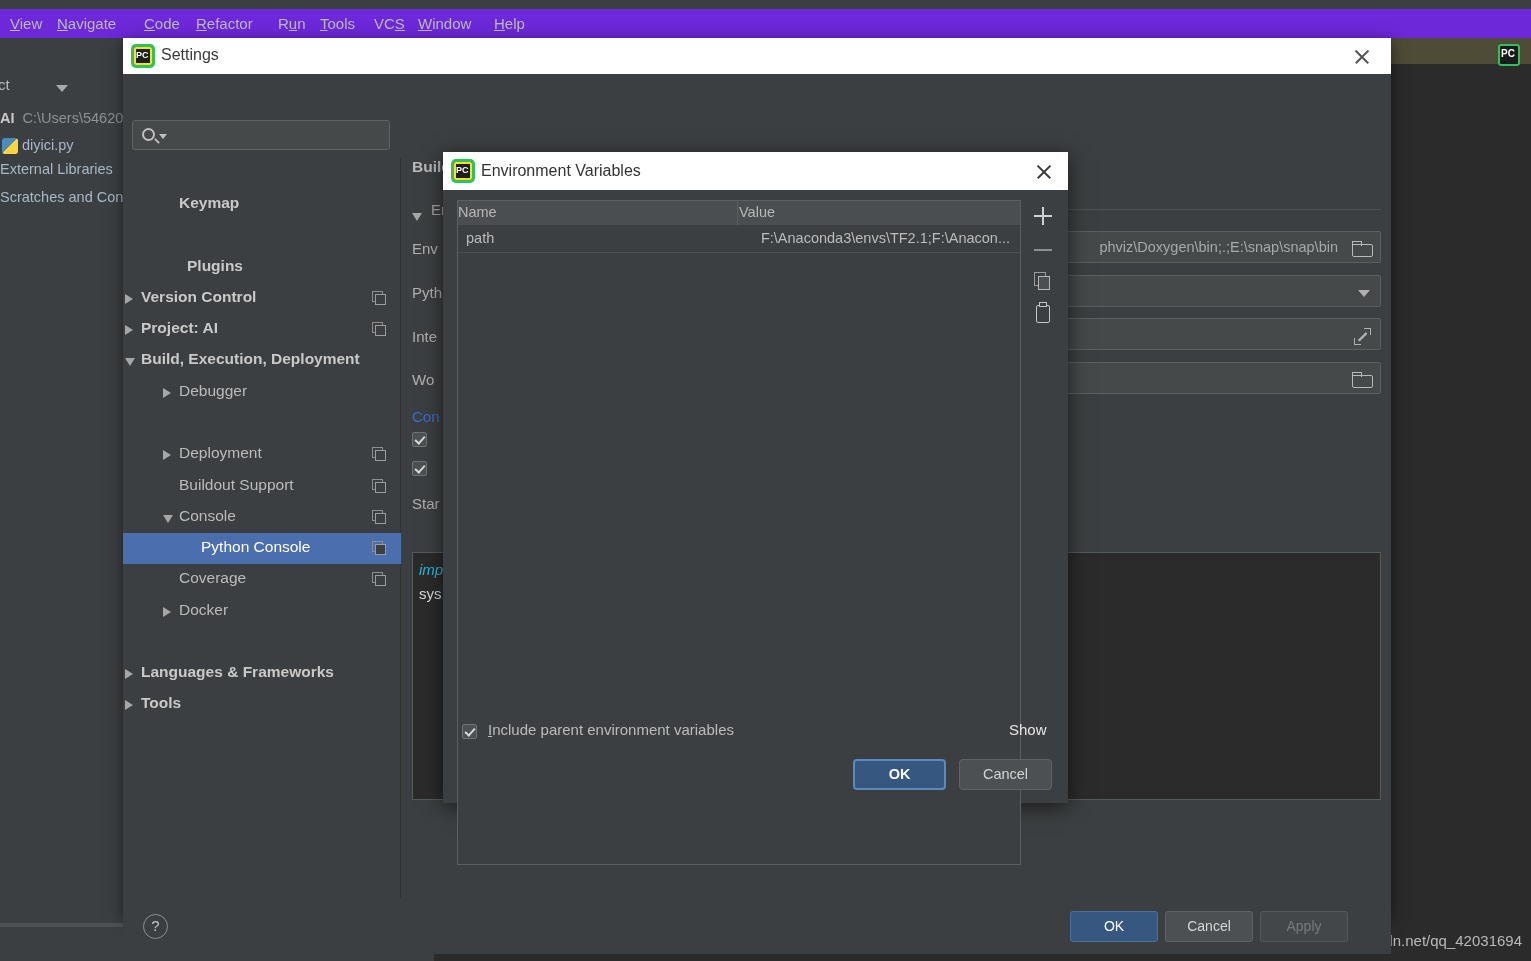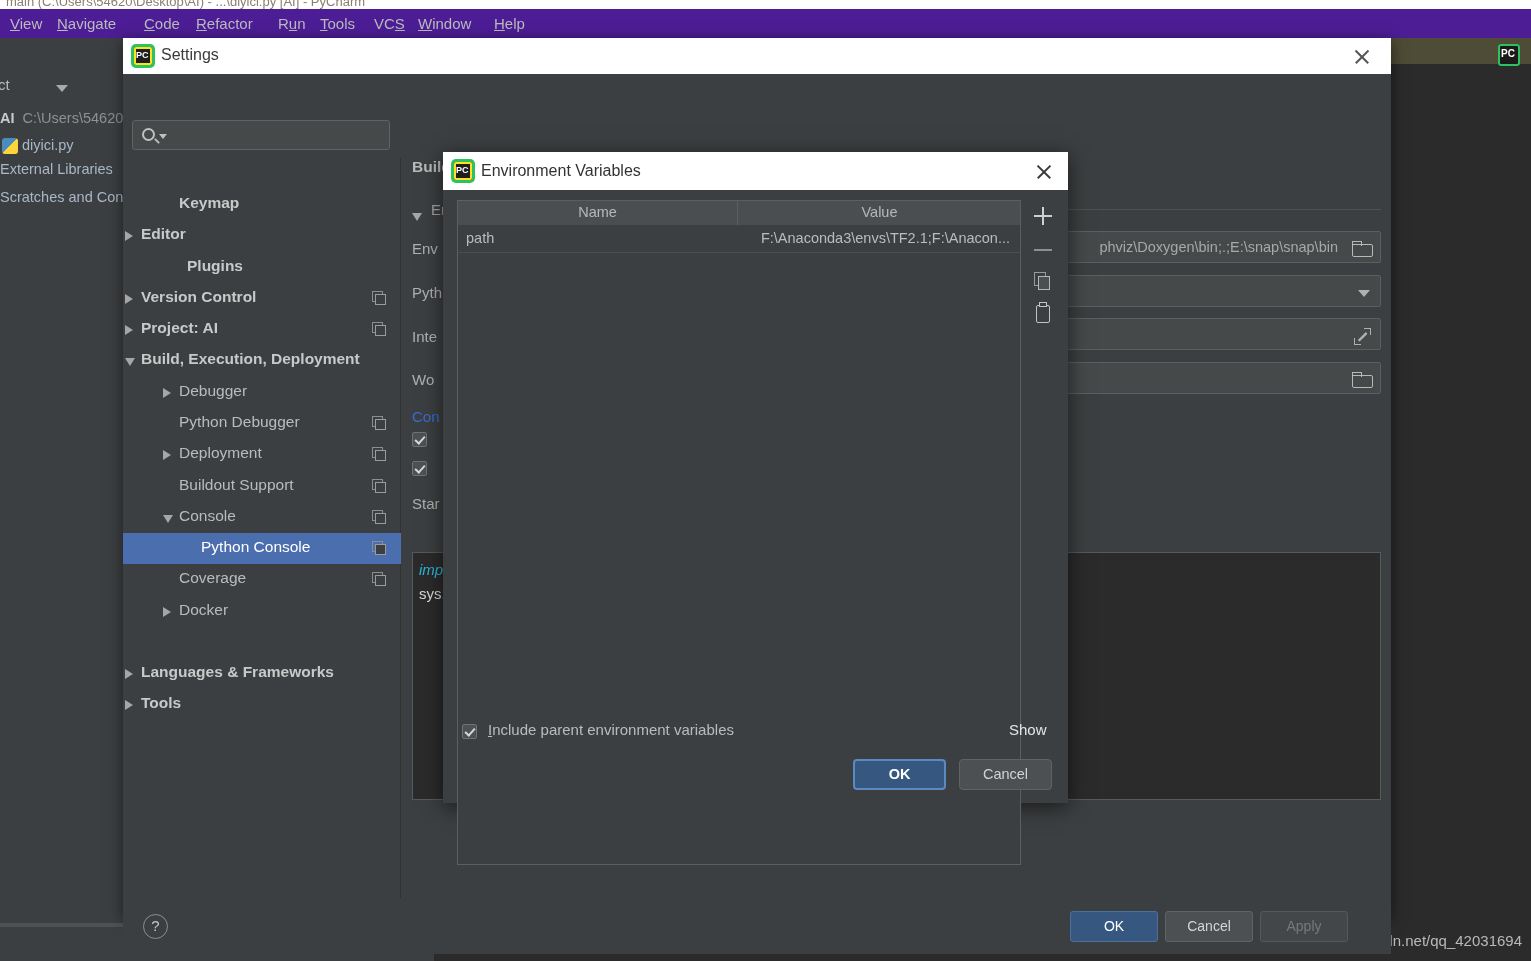--- a/index.html
+++ b/index.html
@@ -19,21 +19,21 @@
     position: absolute; left: 0; top: 0; width: 1531px; height: 9px;
     background: #ffffff; overflow: hidden;
   }
   #ide-titlebar .t {
     position: absolute; left: 6px; top: -6px;
     font-size: 13px; color: #8a7f6e; white-space: nowrap;
   }
 
   #menubar {
     position: absolute; left: 0; top: 9px; width: 1531px; height: 29px;
-    background: #4c1d95;
+    background: #6d28d9;
   }
   .menu-item {
     position: absolute; top: 6px;
     font-size: 15px; color: #bbbbbb; white-space: nowrap;
   }
   .menu-item .mn { text-decoration: underline; }
 
   #project-bar {
     position: absolute; left: 0; top: 72px; width: 124px; height: 30px;
   }
@@ -302,21 +302,21 @@
   #env-close::before { transform: rotate(45deg); }
   #env-close::after  { transform: rotate(-45deg); }
 
   #env-table {
     position: absolute; left: 14px; top: 48px; width: 564px; height: 665px;
     background: #3c3f41; border: 1px solid #5a5f60;
   }
   #env-thead { position: absolute; left:0; top:0; width: 562px; height: 24px; background: #4a4e50; }
   .th {
     position: absolute; top: 0; height: 24px; line-height: 23px;
-    font-size: 14.5px; color: #b7b7b7; text-align: center;
+    font-size: 14.5px; color: #b7b7b7; 
   }
   #th-name { left: 0; width: 280px; border-right: 1px solid #5a5f60; }
   #th-value { left: 281px; width: 281px; }
   #env-row {
     position: absolute; left: 0; top: 24px; width: 562px; height: 28px;
     border-bottom: 1px solid #4a4e50; cursor: default;
   }
   #env-row .cell-name { position: absolute; left: 8px; top: 5px; font-size: 14.5px; color: #bbbbbb; }
   #env-row .cell-value {
     position: absolute; right: 10px; top: 5px; font-size: 14.5px; color: #bbbbbb; white-space: nowrap;
@@ -348,23 +348,20 @@
     position: absolute; left: 516px; top: 607px; width: 93px; height: 31px;
     background: #4c5052; border: 1px solid #5e6365; border-radius: 4px;
     color: #d2d2d2; font-size: 14.5px; text-align: center; line-height: 29px; cursor: default;
   }
 </style>
 </head>
 <body>
 
 <div id="ide-root">
 
-  <div id="ide-titlebar">
-    <div class="t">main (C:\Users\54620\Desktop\AI) - ...\diyici.py [AI] - PyCharm</div>
-  </div>
 
   <div id="menubar">
     <div class="menu-item" style="left:10px"><span class="mn">V</span>iew</div>
     <div class="menu-item" style="left:57px"><span class="mn">N</span>avigate</div>
     <div class="menu-item" style="left:144px"><span class="mn">C</span>ode</div>
     <div class="menu-item" style="left:196px"><span class="mn">R</span>efactor</div>
     <div class="menu-item" style="left:278px">R<span class="mn">u</span>n</div>
     <div class="menu-item" style="left:320px"><span class="mn">T</span>ools</div>
     <div class="menu-item" style="left:374px">VC<span class="mn">S</span></div>
     <div class="menu-item" style="left:418px"><span class="mn">W</span>indow</div>
@@ -406,48 +403,40 @@
     <div id="search-box">
       <div id="search-icon"></div>
       <div id="search-caret"></div>
       <input id="search-input" type="text" value="" placeholder="" style="">
     </div>
 
     <div id="tree-panel">
         <div class="tree-item bold" style="top: 31px;">
           <span class="label" style="left: 56px;">Keymap</span>
         </div>
-        <div class="tree-item bold" style="top: 62px;">
-          <div class="arrow closed" style="left: 2px;"></div>
-          <span class="label" style="left: 18px;">Editor</span>
-        </div>
         <div class="tree-item bold" style="top: 94px;">
           <span class="label" style="left: 64px;">Plugins</span>
         </div>
         <div class="tree-item bold" style="top: 125px;">
           <div class="arrow closed" style="left: 2px;"></div>
           <span class="label" style="left: 18px;">Version Control</span>
           <span class="copy-badge"></span>
         </div>
         <div class="tree-item bold" style="top: 156px;">
           <div class="arrow closed" style="left: 2px;"></div>
           <span class="label" style="left: 18px;">Project: AI</span>
           <span class="copy-badge"></span>
         </div>
         <div class="tree-item bold" style="top: 187px;">
           <div class="arrow open" style="left: 2px;"></div>
           <span class="label" style="left: 18px;">Build, Execution, Deployment</span>
         </div>
         <div class="tree-item" style="top: 219px;">
           <div class="arrow closed" style="left: 40px;"></div>
           <span class="label" style="left: 56px;">Debugger</span>
-        </div>
-        <div class="tree-item" style="top: 250px;">
-          <span class="label" style="left: 56px;">Python Debugger</span>
-          <span class="copy-badge"></span>
         </div>
         <div class="tree-item" style="top: 281px;">
           <div class="arrow closed" style="left: 40px;"></div>
           <span class="label" style="left: 56px;">Deployment</span>
           <span class="copy-badge"></span>
         </div>
         <div class="tree-item" style="top: 313px;">
           <span class="label" style="left: 56px;">Buildout Support</span>
           <span class="copy-badge"></span>
         </div>

